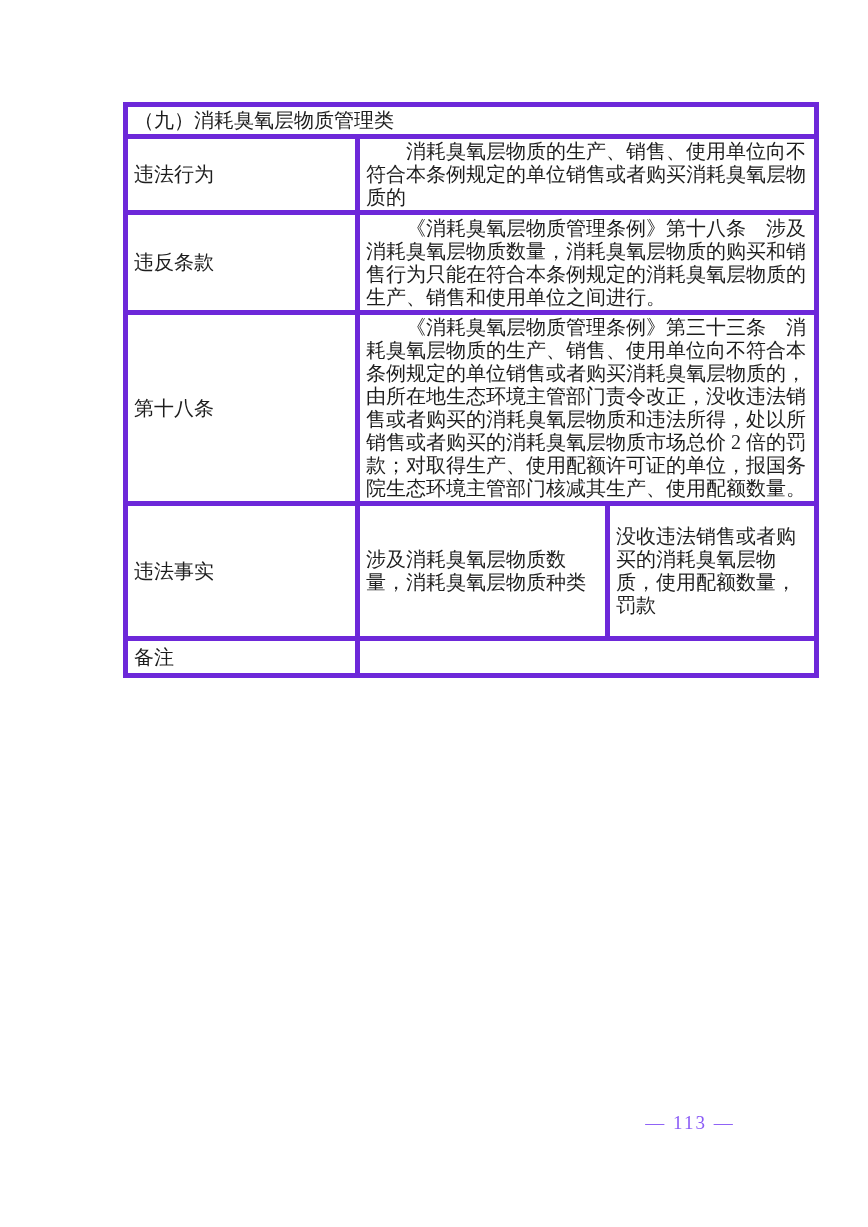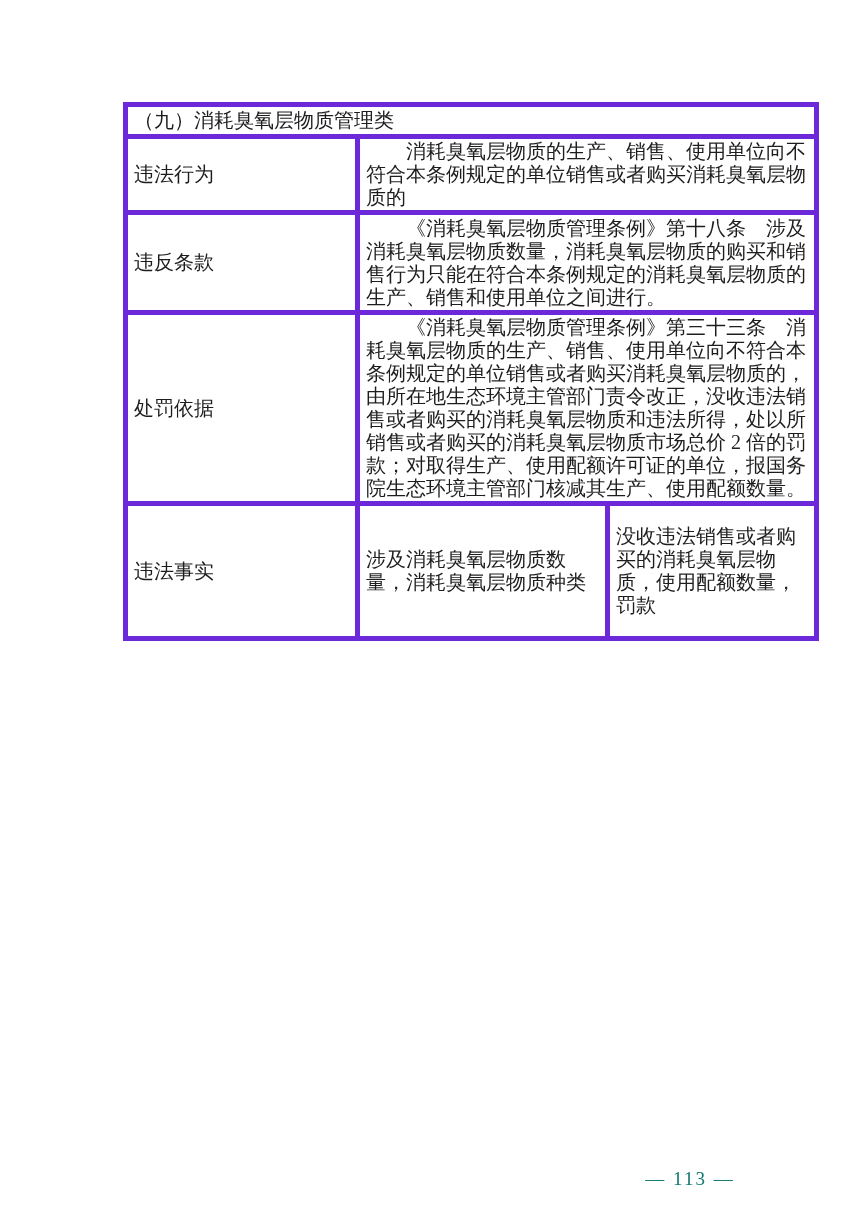--- a/index.html
+++ b/index.html
@@ -47,26 +47,26 @@
   tr.row-serial td       { height: 28px; }
   tr.row-illegal-act td  { height: 44px; }
   tr.row-clause td       { height: 93px; }
   tr.row-basis td        { height: 161px; }
   tr.row-disc-header td  { height: 26px; }
   tr.row-fact td         { height: 128px; }
   tr.row-remarks td      { height: 30px; }
   .footer-page-number {
     position: absolute;
     left: 600px;
-    top: 1168px;
+    top: 1112px;
     width: 180px;
     text-align: center;
     font-size: 19px;
     letter-spacing: 2px;
-    color: #0f766e;
+    color: #8b5cf6;
   }
 </style>
 </head>
 <body>
 
 <div class="page">
 
   <table class="penalty-table">
     <colgroup>
       <col style="width:232px">
@@ -79,26 +79,30 @@
       </tr>
       <tr class="row-illegal-act">
         <td class="label-cell">违法行为</td>
         <td colspan="2" class="indent-text">消耗臭氧层物质的生产、销售、使用单位向不符合本条例规定的单位销售或者购买消耗臭氧层物质的</td>
       </tr>
       <tr class="row-clause">
         <td class="label-cell">违反条款</td>
         <td colspan="2" class="indent-text">《消耗臭氧层物质管理条例》第十八条　涉及消耗臭氧层物质数量，消耗臭氧层物质的购买和销售行为只能在符合本条例规定的消耗臭氧层物质的生产、销售和使用单位之间进行。</td>
       </tr>
       <tr class="row-basis">
-        <td class="label-cell">处罚依据</td>
+        <td class="label-cell">第十八条</td>
         <td colspan="2" class="indent-text">《消耗臭氧层物质管理条例》第三十三条　消耗臭氧层物质的生产、销售、使用单位向不符合本条例规定的单位销售或者购买消耗臭氧层物质的，由所在地生态环境主管部门责令改正，没收违法销售或者购买的消耗臭氧层物质和违法所得，处以所销售或者购买的消耗臭氧层物质市场总价 2 倍的罚款；对取得生产、使用配额许可证的单位，报国务院生态环境主管部门核减其生产、使用配额数量。</td>
       </tr>
       <tr class="row-fact">
         <td class="label-cell">违法事实</td>
         <td>涉及消耗臭氧层物质数量，消耗臭氧层物质种类</td>
         <td>没收违法销售或者购买的消耗臭氧层物质，使用配额数量，罚款</td>
+      </tr>
+      <tr class="row-remarks">
+        <td class="label-cell">备注</td>
+        <td colspan="2"></td>
       </tr>
     </tbody>
   </table>
 
   <div class="footer-page-number">— 113 —</div>
 
 </div>
 
 </body></html>

